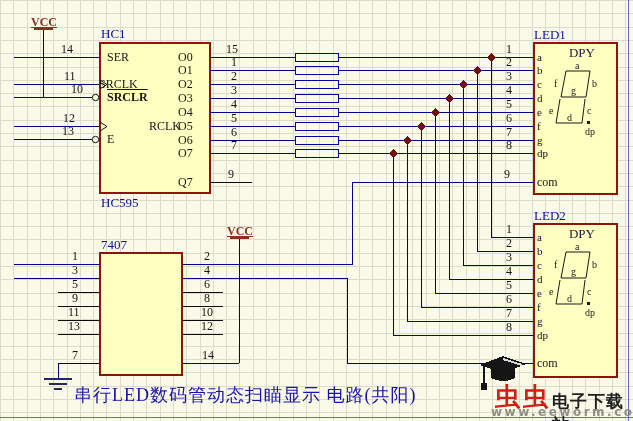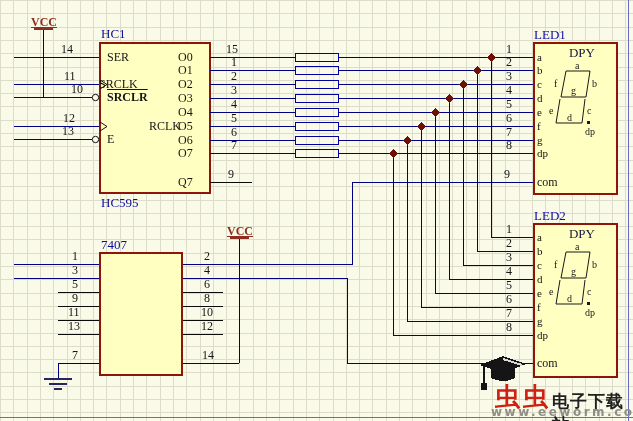--- a/index.html
+++ b/index.html
@@ -312,18 +312,19 @@
   <span class="pletter" style="left:537px;top:232px;">a</span>
   <span class="pletter" style="left:537px;top:246px;">b</span>
   <span class="pletter" style="left:537px;top:260px;">c</span>
   <span class="pletter" style="left:537px;top:274px;">d</span>
   <span class="pletter" style="left:537px;top:288px;">e</span>
   <span class="pletter" style="left:537px;top:302px;">f</span>
   <span class="pletter" style="left:537px;top:316px;">g</span>
   <span class="pletter" style="left:537px;top:330px;">dp</span>
   <span class="pname" style="left:537px;top:357px;">com</span>
 
+  <div class="caption">串行LED数码管动态扫瞄显示 电路(共阳)</div>
 
   <div class="wm-brand">虫虫</div>
   <div class="wm-site">电子下载站</div>
   <div class="wm-url">www.eeworm.com</div>
 
 </div>
 
 </body></html>

